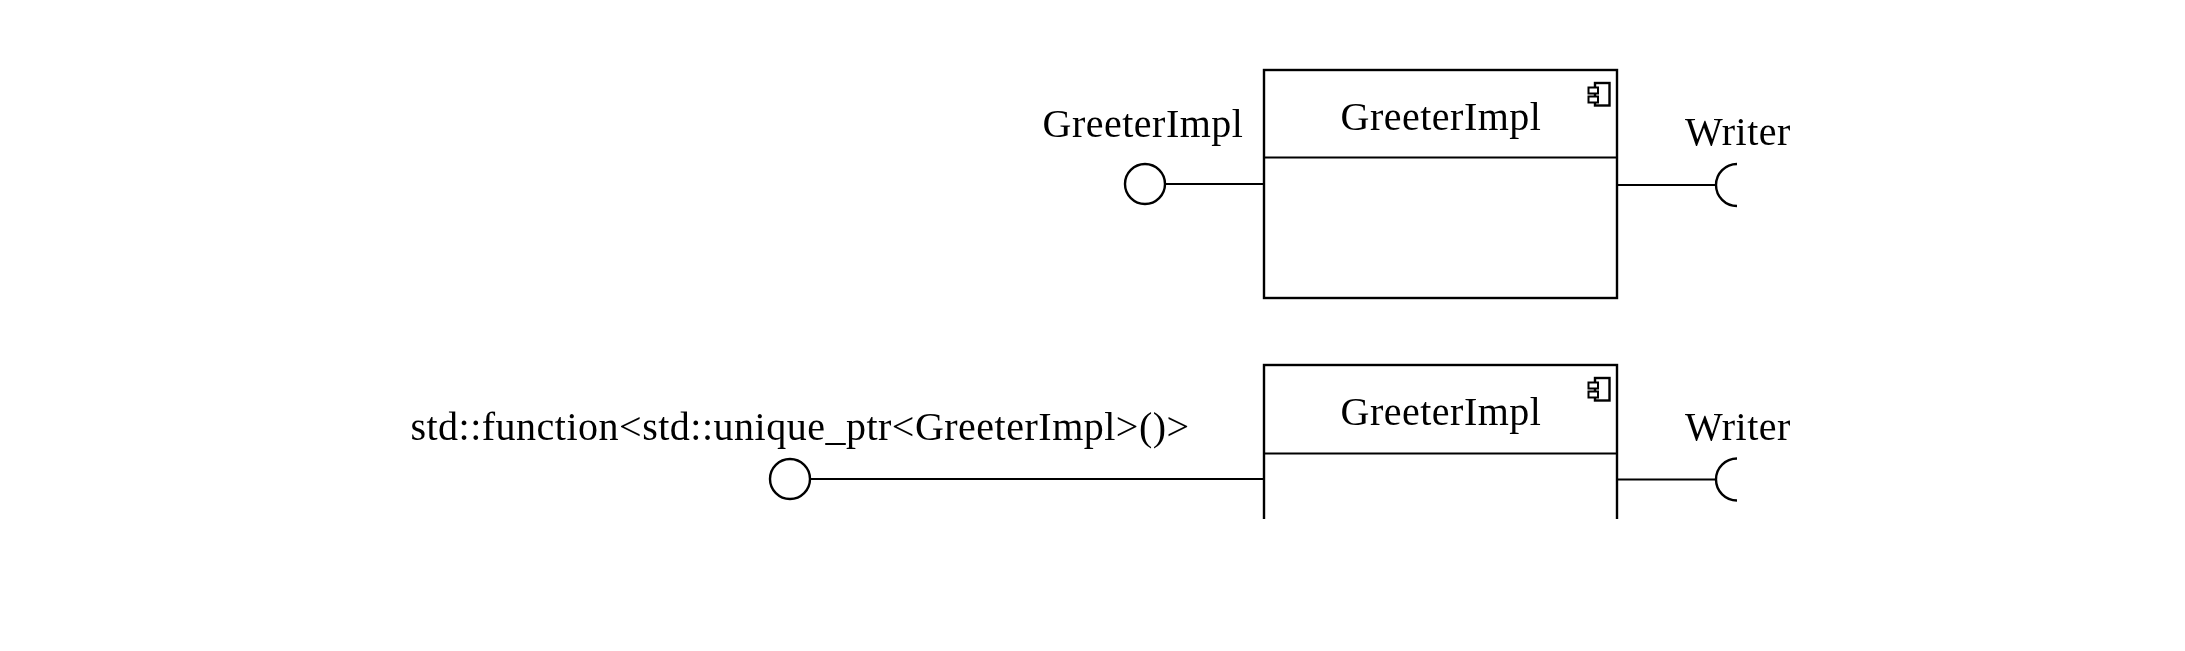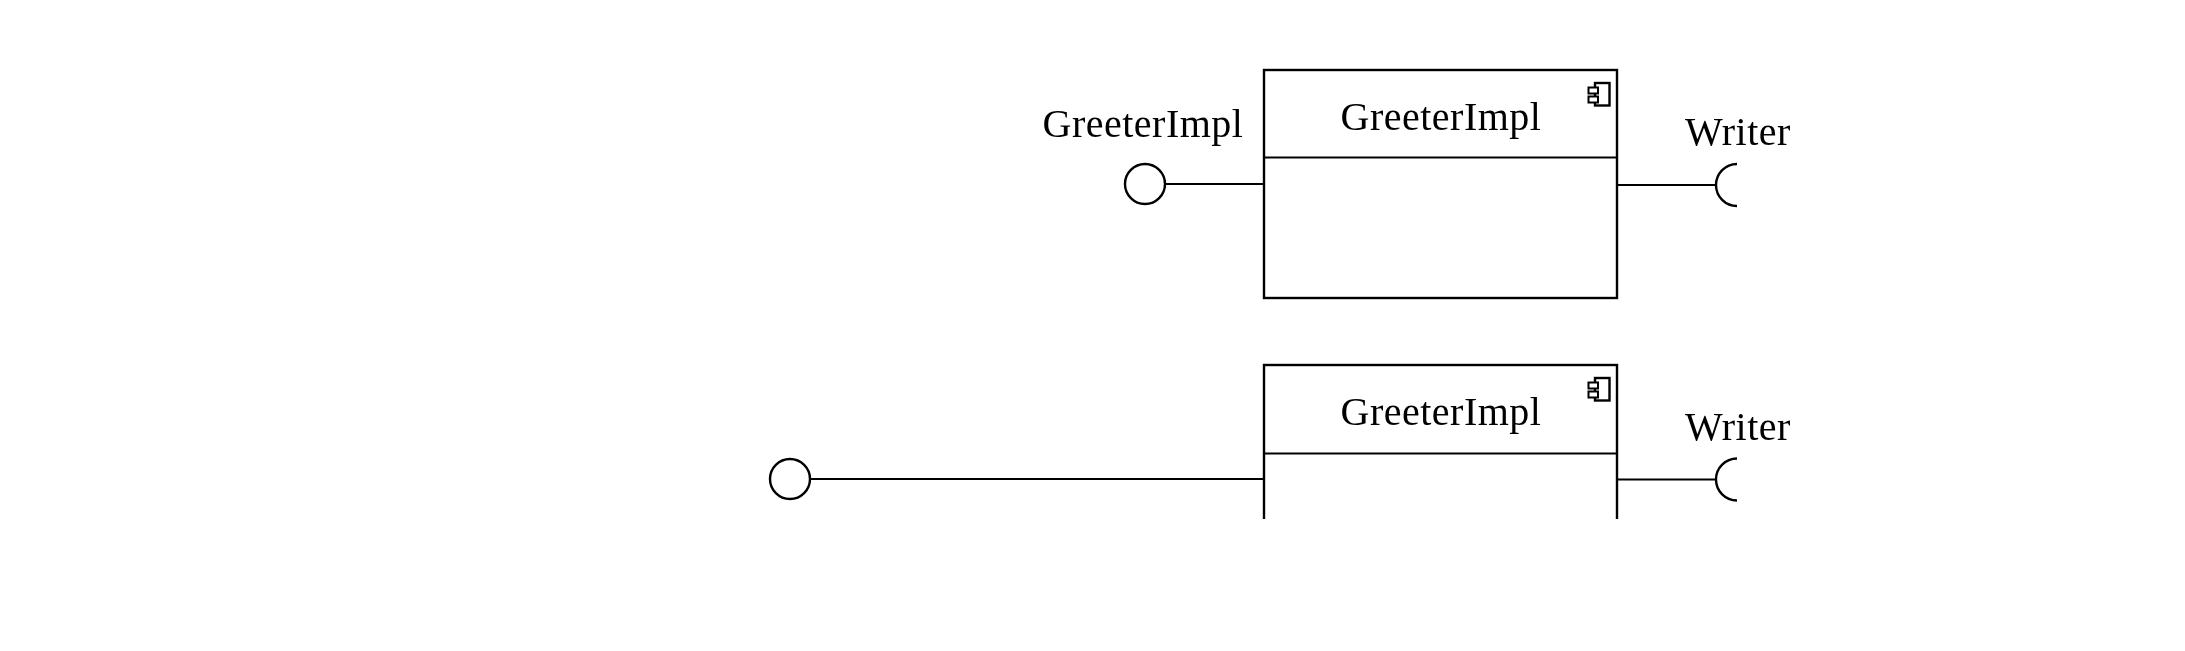--- a/index.html
+++ b/index.html
@@ -84,18 +84,19 @@
       <path d="M 1737 458.5 A 21 21 0 0 0 1737 500.5" fill="none" stroke="#000000" stroke-width="2.4"></path>
     </g>
   </svg>
 
   <div class="label lbl-provided-1">GreeterImpl</div>
 
   <div class="label lbl-title-1">GreeterImpl</div>
 
   <div class="label lbl-required-1">Writer</div>
 
+  <div class="label lbl-provided-2">std::function&lt;std::unique_ptr&lt;GreeterImpl&gt;()&gt;</div>
 
   <div class="label lbl-title-2">GreeterImpl</div>
 
   <div class="label lbl-required-2">Writer</div>
 
 </div>
 
 </body></html>

